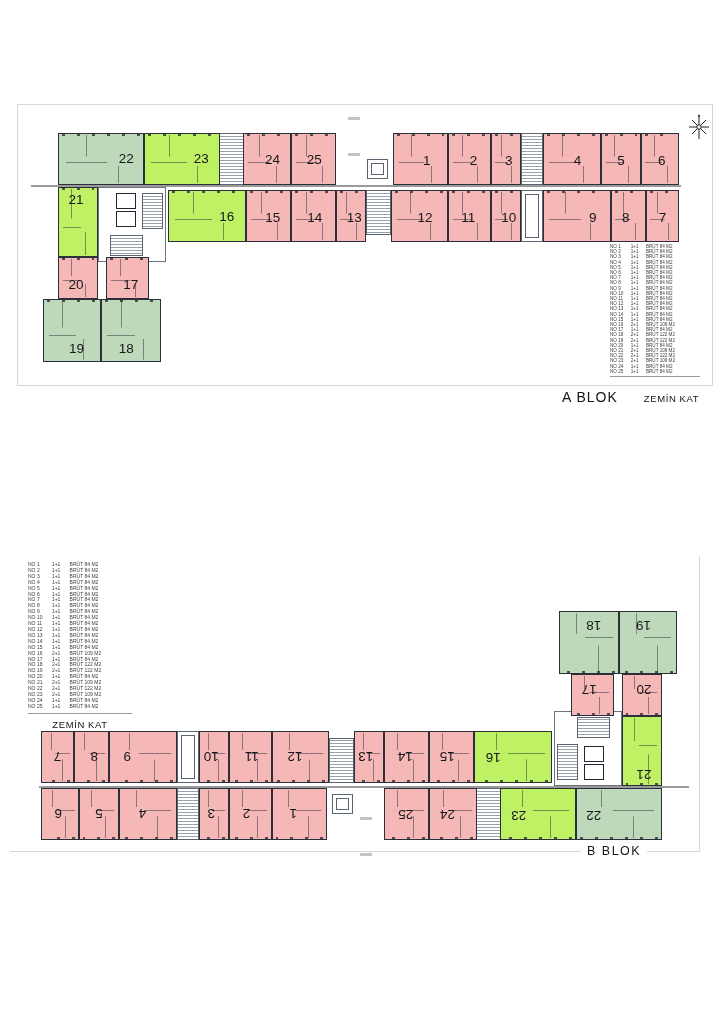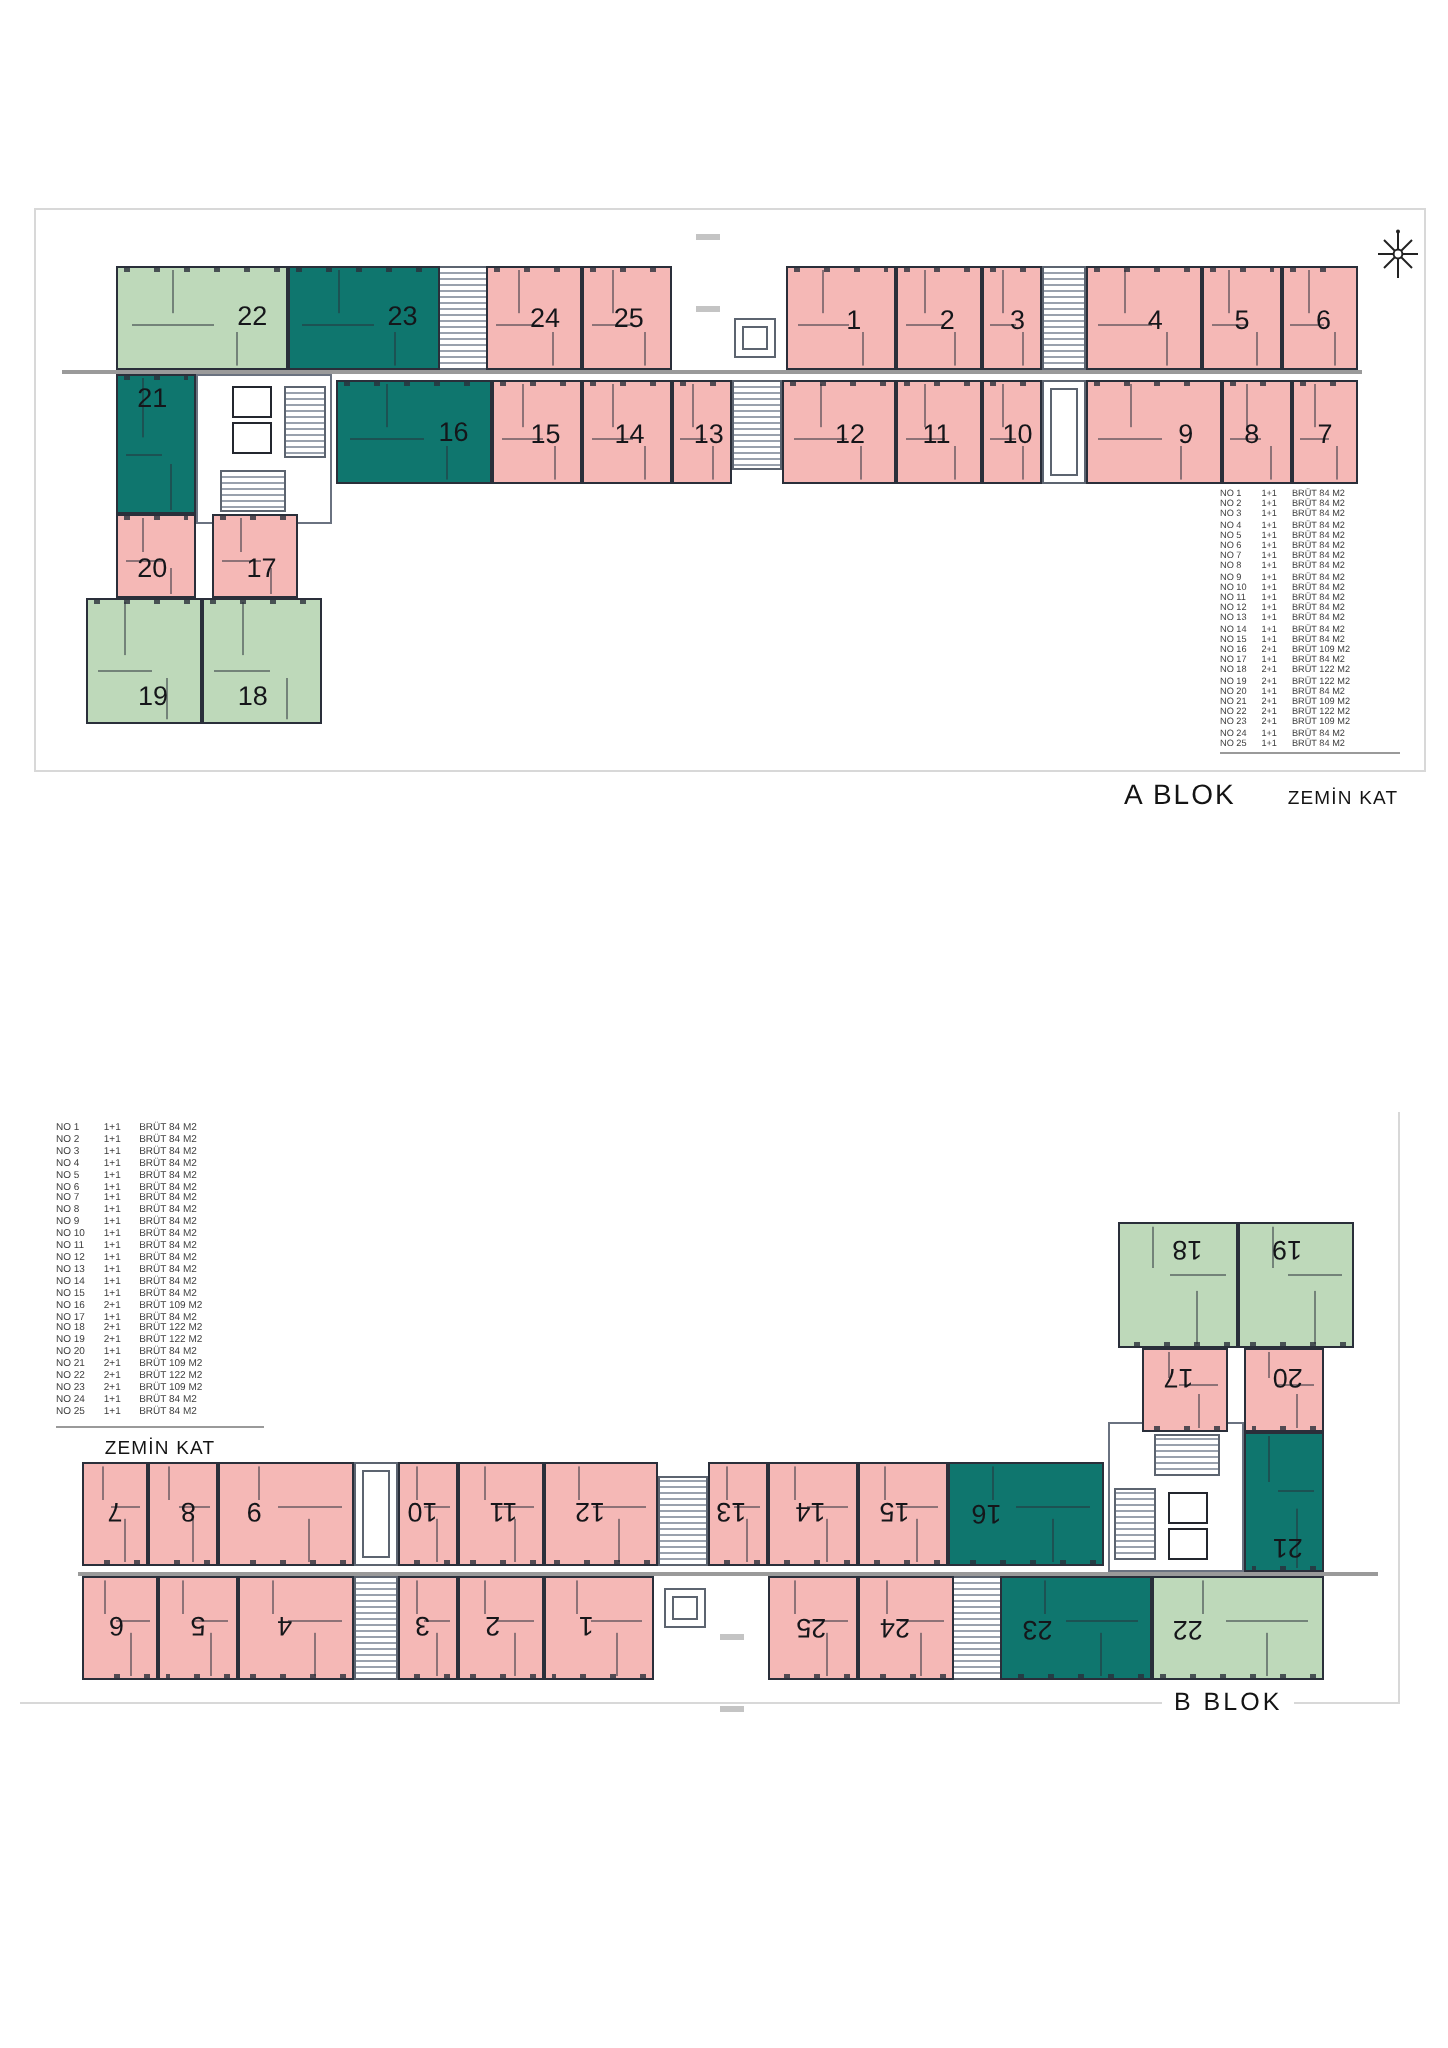--- a/index.html
+++ b/index.html
@@ -8,21 +8,21 @@
   .panel{position:absolute;background:#fff;box-sizing:border-box;}
   .a-panel{left:17px;top:104px;width:696px;height:282px;border:1px solid #d8d8d8;}
   .b-panel{left:10px;top:556px;width:690px;height:296px;
            border-right:1px solid #d8d8d8;border-bottom:1px solid #d8d8d8;}
   .plan{position:absolute;width:690px;height:290px;}
   .a-panel .plan{left:0;top:0;}
   .b-panel .plan{left:2px;top:22px;transform:rotate(180deg);}
   .rep{display:contents;}
   .unit{position:absolute;box-sizing:border-box;border:1.5px solid #2a2f3a;}
   .unit.pink{background:#f5b8b6;}
-  .unit.blue{background:#0f766e;}
+  .unit.blue{background:#bef264;}
   .unit.green{background:#bed9ba;}
   .unit::before{content:"";position:absolute;inset:1px;opacity:.5;pointer-events:none;
     background-image:linear-gradient(#2a2f3a,#2a2f3a),linear-gradient(#2a2f3a,#2a2f3a),
                      linear-gradient(#2a2f3a,#2a2f3a);
     background-size:1px 45%,50% 1px,1px 35%;
     background-position:32% 0,14% 58%,72% 100%;
     background-repeat:no-repeat;}
   .unit::after{content:"";position:absolute;left:3px;right:3px;top:0;height:2px;opacity:.8;
     background:repeating-linear-gradient(90deg,#2a2f3a 0 3px,transparent 3px 15px);pointer-events:none;}
   .num{position:absolute;transform:translate(-50%,-50%);font-size:13.5px;color:#15161a;z-index:2;}

